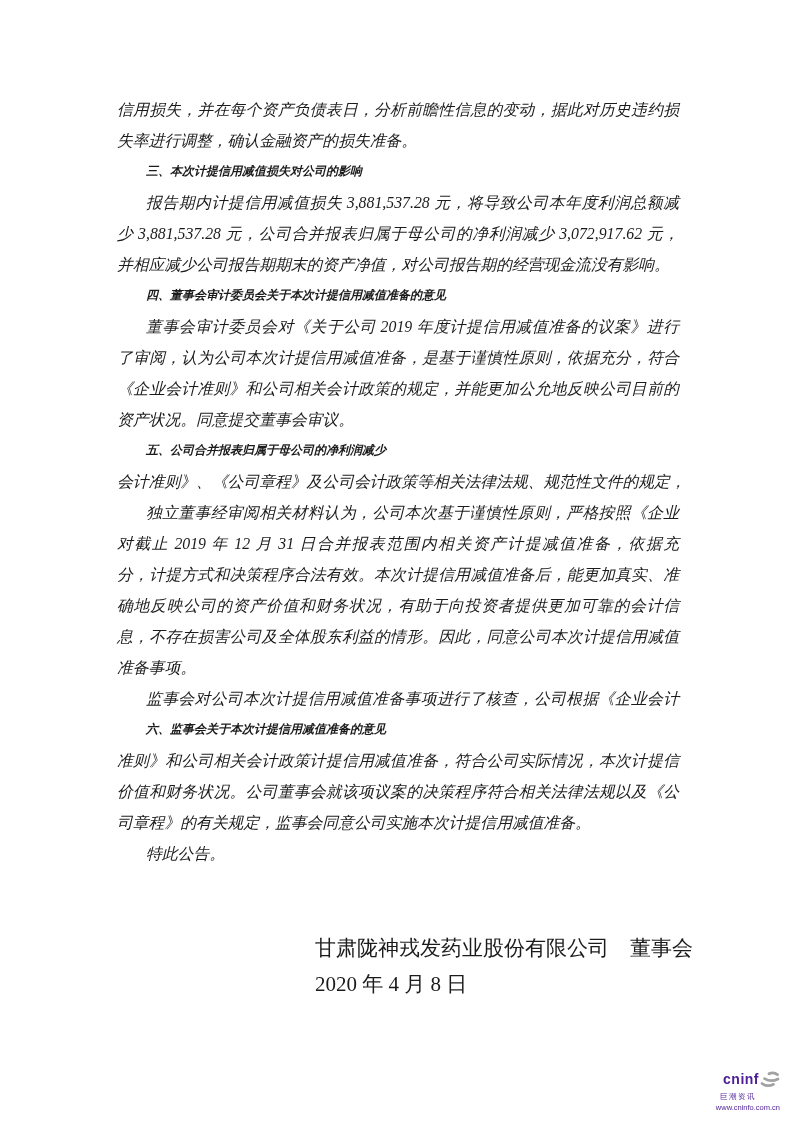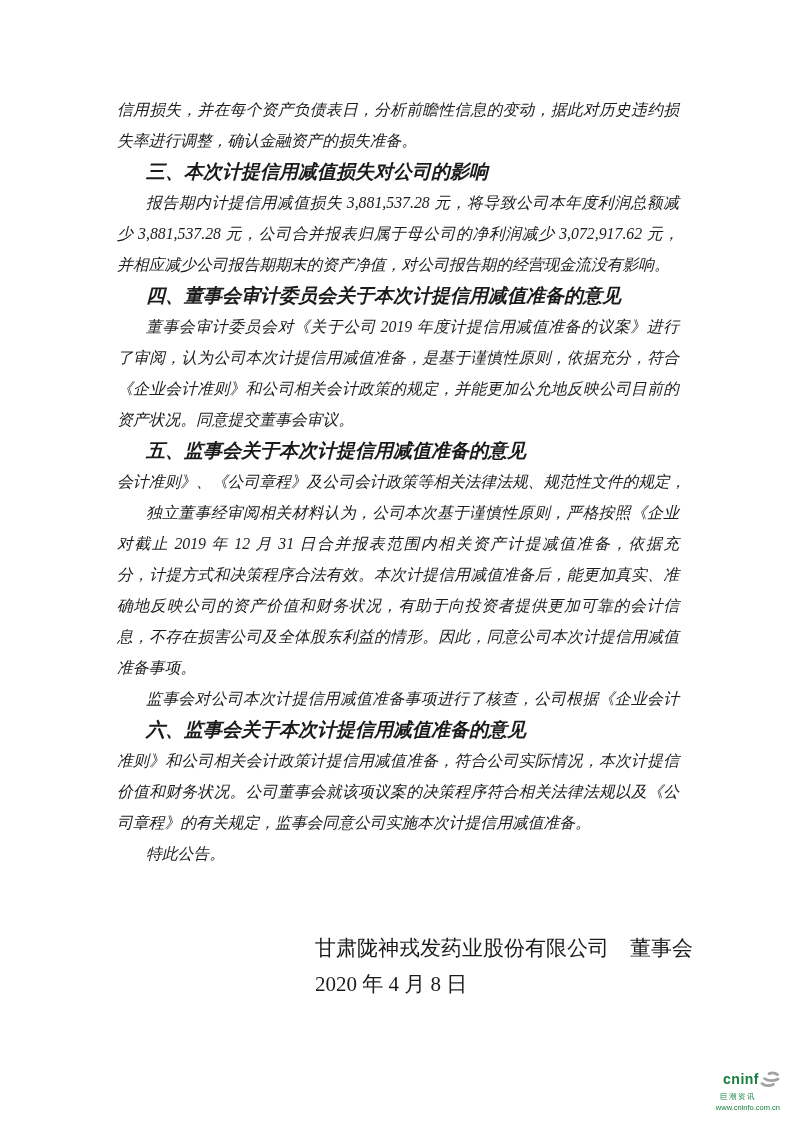--- a/index.html
+++ b/index.html
@@ -28,21 +28,21 @@
   }
   .line.stretch {
     text-align: justify;
     text-align-last: justify;
   }
   .line.indent { text-indent: 29px; }
   .line.heading {
     font-weight: 700;
     text-indent: 29px;
     font-family: "Liberation Sans", "DejaVu Sans", sans-serif;
-    font-size: 19px;
+    font-size: 12px;
   }
   .signature {
     position: absolute;
     top: 933px;
     right: 100px;
     text-align: left;
     font-size: 21px;
   }
   .signature .company-line { line-height: 31px; white-space: nowrap; }
   .signature .date-line { line-height: 31px; margin-top: 5px; padding-right: 19px; white-space: nowrap; }
@@ -90,42 +90,42 @@
       <div class="line last">失率进行调整，确认金融资产的损失准备。</div>
       <div class="line heading">三、本次计提信用减值损失对公司的影响</div>
       <div class="line indent stretch">报告期内计提信用减值损失 3,881,537.28 元，将导致公司本年度利润总额减</div>
       <div class="line stretch">少 3,881,537.28 元，公司合并报表归属于母公司的净利润减少 3,072,917.62 元，</div>
       <div class="line last">并相应减少公司报告期期末的资产净值，对公司报告期的经营现金流没有影响。</div>
       <div class="line heading">四、董事会审计委员会关于本次计提信用减值准备的意见</div>
       <div class="line indent stretch">董事会审计委员会对《关于公司 2019 年度计提信用减值准备的议案》进行</div>
       <div class="line stretch">了审阅，认为公司本次计提信用减值准备，是基于谨慎性原则，依据充分，符合</div>
       <div class="line stretch">《企业会计准则》和公司相关会计政策的规定，并能更加公允地反映公司目前的</div>
       <div class="line last">资产状况。同意提交董事会审议。</div>
-      <div class="line heading">五、监事会关于本次计提信用减值准备的意见</div>
+      <div class="line heading">五、公司合并报表归属于母公司的净利润减少</div>
       <div class="line stretch">会计准则》、《公司章程》及公司会计政策等相关法律法规、规范性文件的规定，</div>
       <div class="line indent stretch">独立董事经审阅相关材料认为，公司本次基于谨慎性原则，严格按照《企业</div>
       <div class="line stretch">对截止 2019 年 12 月 31 日合并报表范围内相关资产计提减值准备，依据充</div>
       <div class="line stretch">分，计提方式和决策程序合法有效。本次计提信用减值准备后，能更加真实、准</div>
       <div class="line stretch">确地反映公司的资产价值和财务状况，有助于向投资者提供更加可靠的会计信</div>
       <div class="line stretch">息，不存在损害公司及全体股东利益的情形。因此，同意公司本次计提信用减值</div>
       <div class="line last">准备事项。</div>
       <div class="line indent stretch">监事会对公司本次计提信用减值准备事项进行了核查，公司根据《企业会计</div>
       <div class="line heading">六、监事会关于本次计提信用减值准备的意见</div>
       <div class="line stretch">准则》和公司相关会计政策计提信用减值准备，符合公司实际情况，本次计提信</div>
       <div class="line stretch">价值和财务状况。公司董事会就该项议案的决策程序符合相关法律法规以及《公</div>
       <div class="line last">司章程》的有关规定，监事会同意公司实施本次计提信用减值准备。</div>
       <div class="line indent last">特此公告。</div>
     </div>
 
   <div class="signature">
     <div class="company-line">甘肃陇神戎发药业股份有限公司　董事会</div>
     <div class="date-line">2020 年 4 月 8 日</div>
   </div>
 
-  <div class="watermark" style="color: #15803d;">
+  <div class="watermark" style="color: #4c1d95;">
     <div class="wm-top">
       <span class="wm-logo-text">cninf</span>
       <svg class="wm-icon" width="20" height="18" viewBox="0 0 20 18">
         <g fill="none" stroke="#a2a2a2" stroke-linecap="round">
           <path d="M2 13.5 q5.5 4 11.5 0.8" stroke-width="2.7"></path>
           <path d="M4.5 8.6 q6.5 4 13.5 0.4" stroke-width="2.7"></path>
           <path d="M9 3.8 q4.5 -2.4 8.5 0.8" stroke-width="2.7"></path>
         </g>
       </svg>
     </div>

